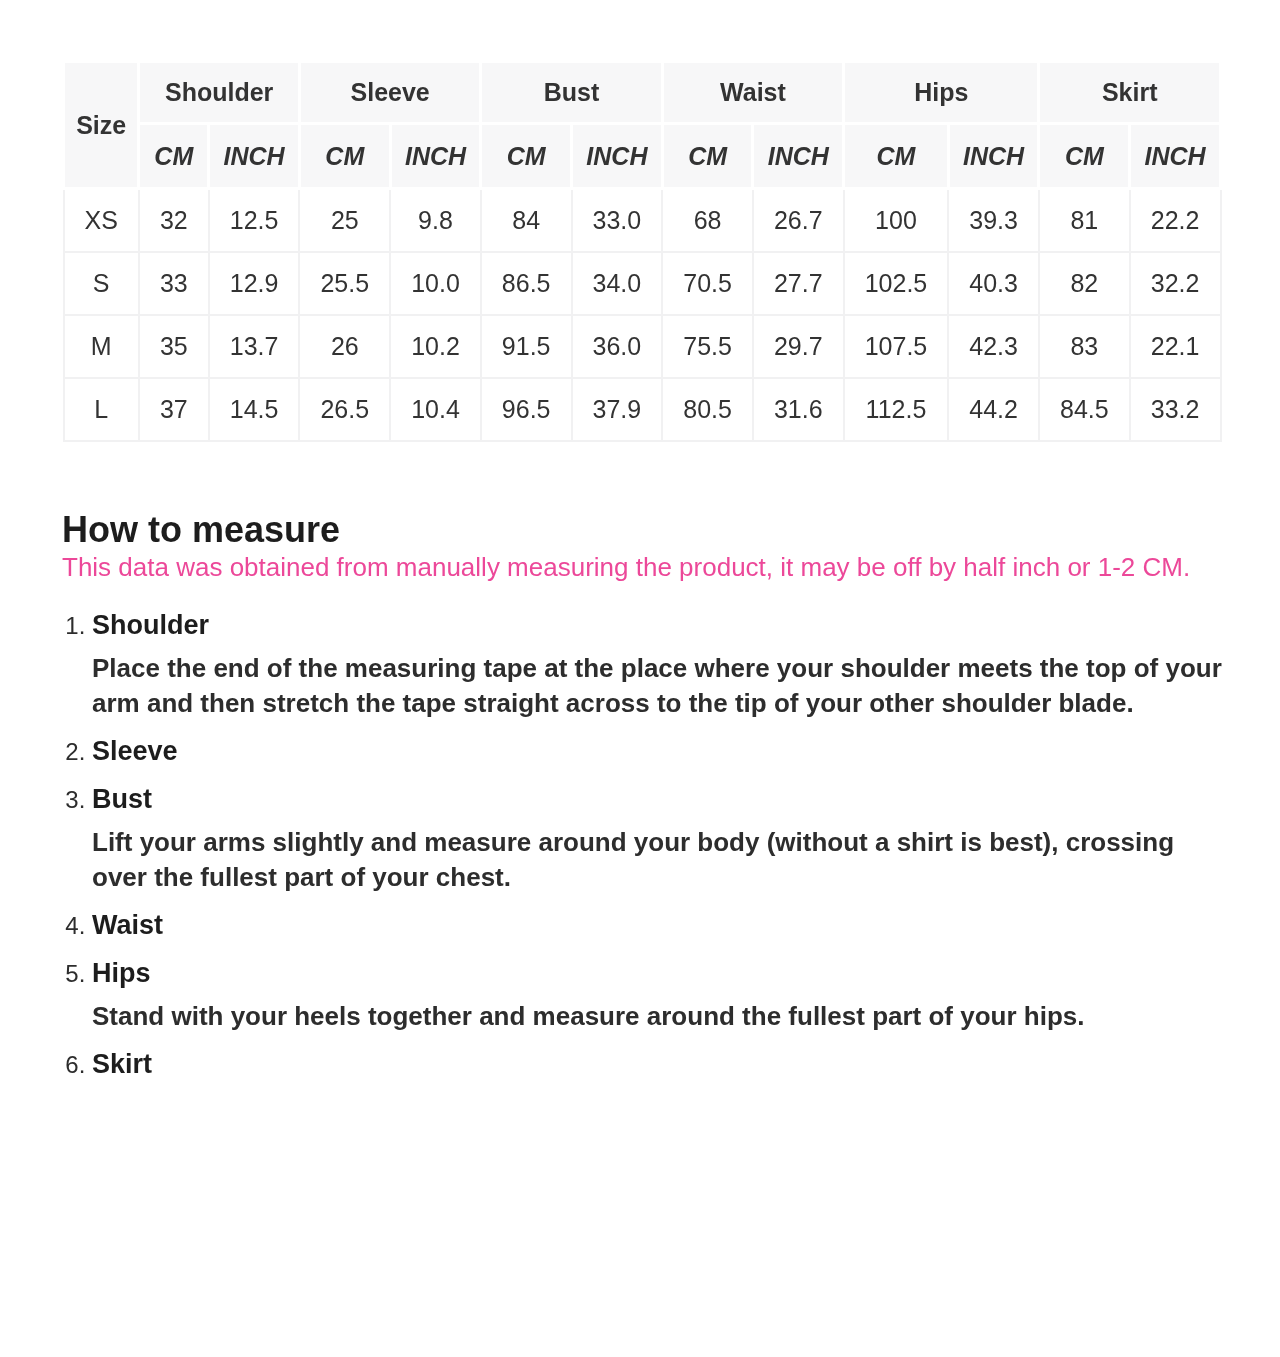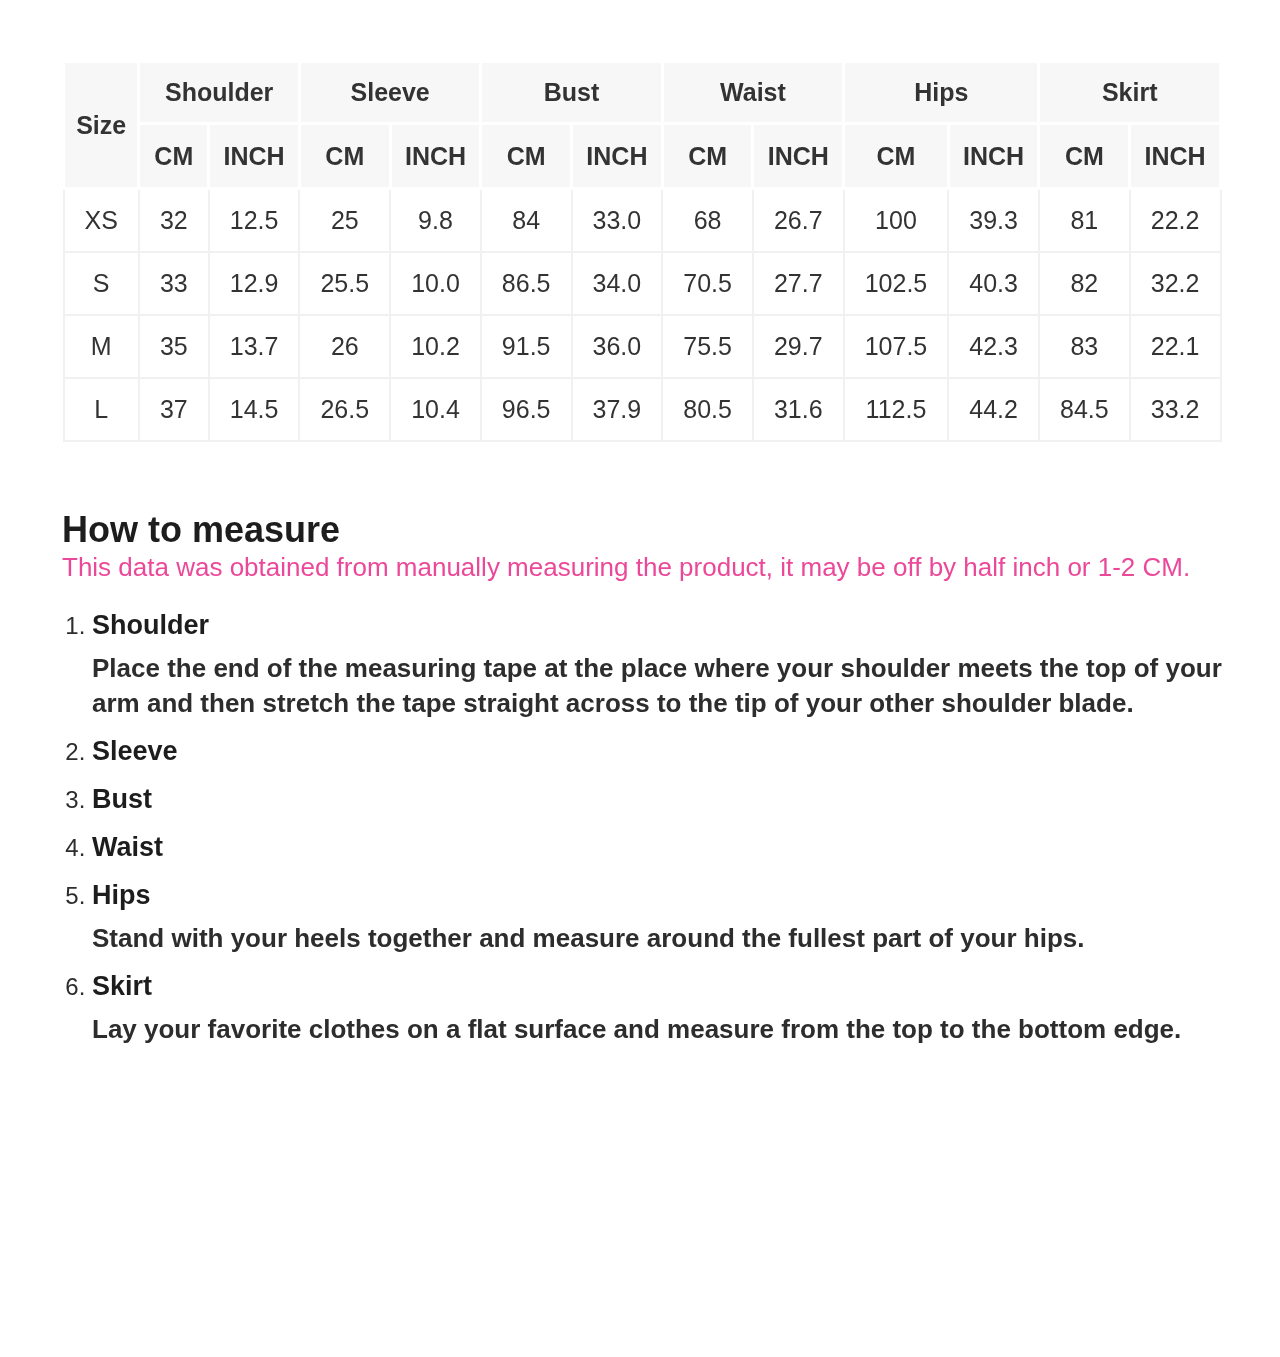--- a/index.html
+++ b/index.html
@@ -22,21 +22,21 @@
     text-align: center;
   }
   table.size-table th {
     background: #f7f7f8;
     border: 3px solid #ffffff;
     font-weight: bold;
     font-size: 25px;
     color: #333333;
   }
   table.size-table thead tr.group-row th { padding: 14px 6px; height: 62px; }
-  table.size-table thead tr.units-row th { padding: 16px 6px; height: 65px; }
+  table.size-table thead tr.units-row th { padding: 16px 6px; height: 65px; font-style: italic; }
   table.size-table thead th.size-th { height: auto; vertical-align: middle; }
   table.size-table td {
     background: #ffffff;
     border: 2px solid #f1f1f2;
     font-size: 25px;
     color: #333333;
     padding: 15px 20px;
     height: 63px;
   }
 
@@ -185,27 +185,27 @@
   <ol class="instructions">
     <li>
         <h3>Shoulder</h3>
         <p>Place the end of the measuring tape at the place where your shoulder meets the top of your arm and then stretch the tape straight across to the tip of your other shoulder blade.</p>
       </li>
       <li>
         <h3>Sleeve</h3>
       </li>
       <li>
         <h3>Bust</h3>
+        <p>Lift your arms slightly and measure around your body (without a shirt is best), crossing over the fullest part of your chest.</p>
       </li>
       <li>
         <h3>Waist</h3>
       </li>
       <li>
         <h3>Hips</h3>
         <p>Stand with your heels together and measure around the fullest part of your hips.</p>
       </li>
       <li>
         <h3>Skirt</h3>
-        <p>Lay your favorite clothes on a flat surface and measure from the top to the bottom edge.</p>
       </li>
   </ol>
 
 </div>
 
 </body></html>

